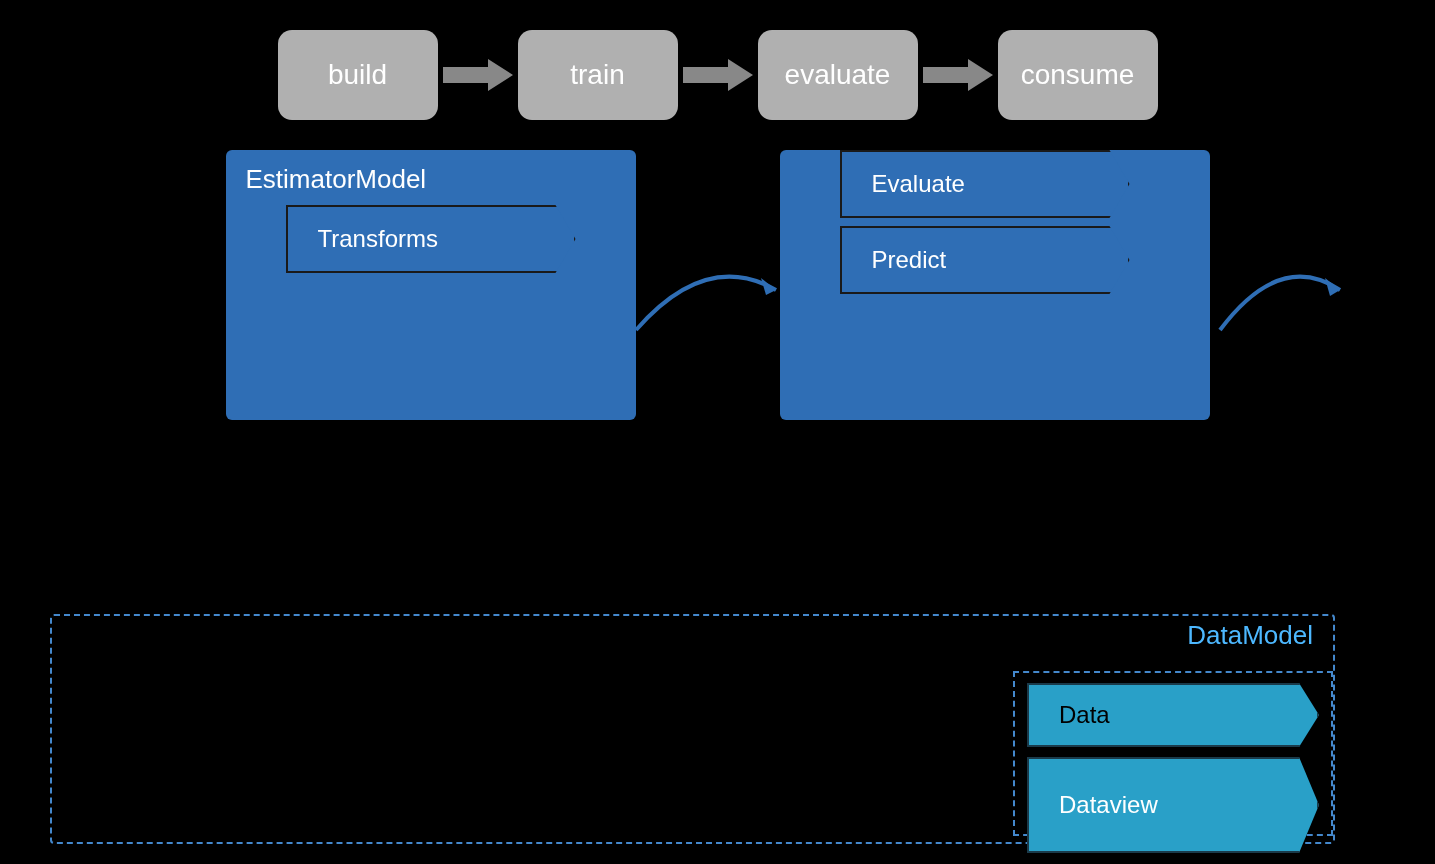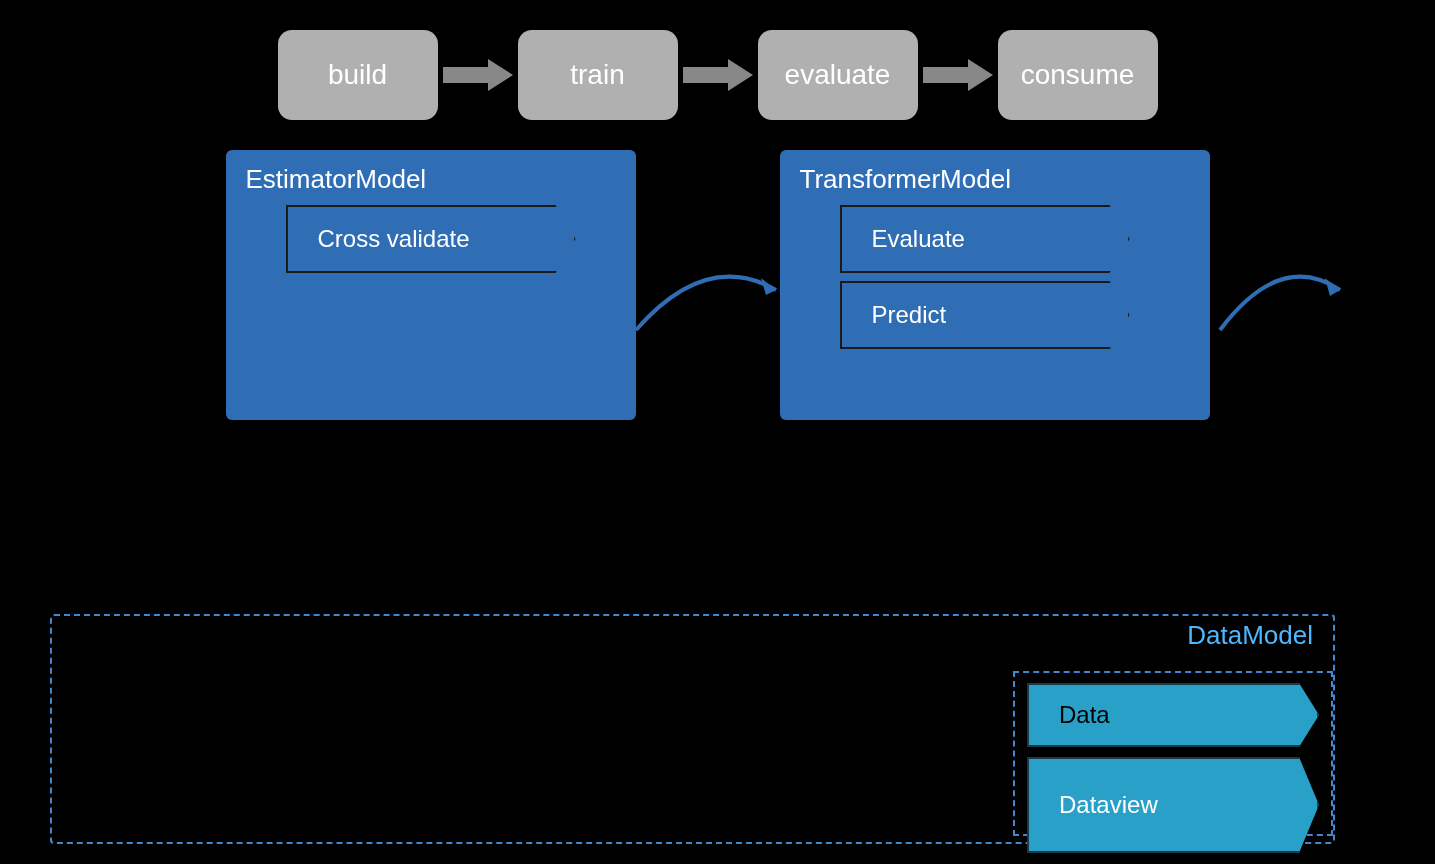--- a/index.html
+++ b/index.html
@@ -136,34 +136,33 @@
     </div>
   </div>
 
   <div style="display:flex; justify-content:center; align-items:flex-start; gap:4px; padding-top:10px; position:relative;">
 
     <div style="position:relative; margin-right:140px;">
       <div class="estimator-block">
         <div class="block-title">EstimatorModel</div>
         <div class="inner-cards-container">
           <div class="inner-card">
-            <span>Cross validate</span>
+            <span>Transforms</span>
           </div>
         </div>
       </div>
 
       <svg style="position:absolute; top:100px; right:-150px; width:160px; height:110px; z-index:10;" viewBox="0 0 160 110">
         <path d="M 10,80 Q 80,0 150,40" stroke="#2f6eb5" stroke-width="4" fill="none"></path>
         <polygon points="150,40 135,28 140,45" fill="#2f6eb5"></polygon>
       </svg>
     </div>
 
     <div style="position:relative;">
       <div class="transformer-block">
-        <div class="block-title">TransformerModel</div>
         <div class="inner-cards-container">
           <div class="inner-card">
             <span>Evaluate</span>
           </div>
           <div class="inner-card">
             <span>Predict</span>
           </div>
         </div>
       </div>
 

